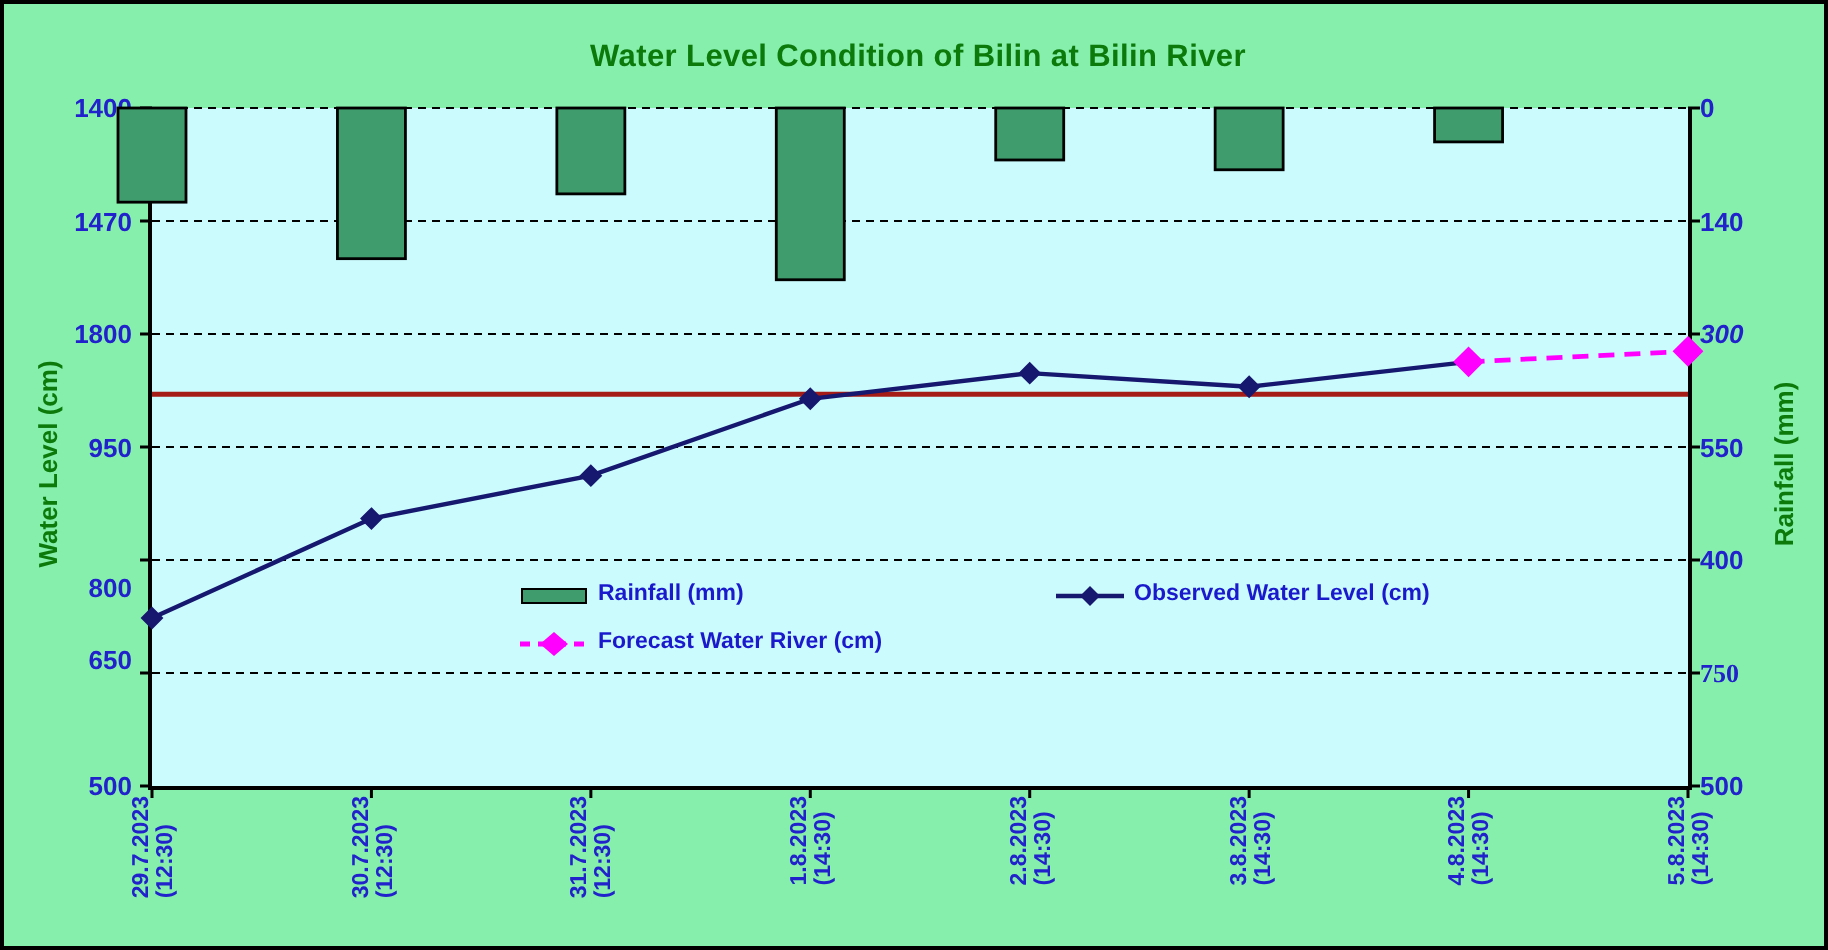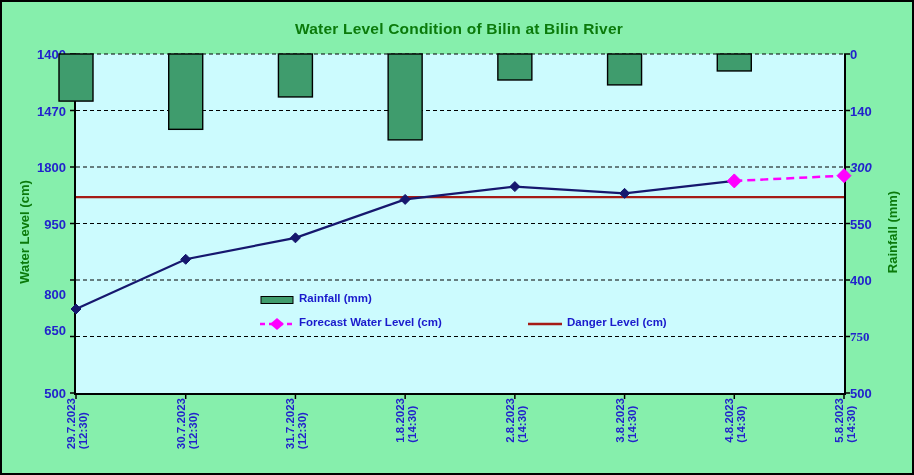--- a/index.html
+++ b/index.html
@@ -144,22 +144,23 @@
       </div>
       <div class="xlab" style="left: 831px;">
         <div class="rot"><span>5.8.2023</span><span class="l2">(14:30)</span></div>
       </div>
     </div>
 
   <div id="legend">
       <div class="leg-item" style="left: 0px; top: 0px;"><span class="leg-key"><svg width="34" height="12" viewBox="0 0 34 12" style="vertical-align: middle;">
             <rect x="1" y="2.5" width="32" height="7" fill="#3f9c6d" stroke="#000"></rect>
           </svg></span><span class="leg-text">Rainfall (mm)</span></div>
+      <div class="leg-item" style="left: 268px; top: 0px;"><span class="leg-key"><svg width="34" height="12" viewBox="0 0 34 12" style="vertical-align: middle;">
+            <line x1="0" y1="6" x2="34" y2="6" stroke="#16176e" stroke-width="2.2"></line>
+            <polygon points="17,1 22,6 17,11 12,6" fill="#16176e"></polygon>
+          </svg></span><span class="leg-text">Observed Water Level (cm)</span></div>
       <div class="leg-item" style="left: 0px; top: 24px;"><span class="leg-key"><svg width="34" height="12" viewBox="0 0 34 12" style="vertical-align: middle;">
             <line x1="0" y1="6" x2="34" y2="6" stroke="#ff00ff" stroke-width="2.4" stroke-dasharray="5,4"></line>
             <polygon points="17,0 24,6 17,12 10,6" fill="#ff00ff"></polygon>
-          </svg></span><span class="leg-text">Forecast Water Level (cm)</span></div>
-      <div class="leg-item" style="left: 268px; top: 24px;"><span class="leg-key"><svg width="34" height="12" viewBox="0 0 34 12" style="vertical-align: middle;">
-            <line x1="0" y1="6" x2="34" y2="6" stroke="#a51b16" stroke-width="2.4"></line>
-          </svg></span><span class="leg-text">Danger Level (cm)</span></div>
+          </svg></span><span class="leg-text">Forecast Water River (cm)</span></div>
     </div>
 
 </div>
 
 </body></html>

